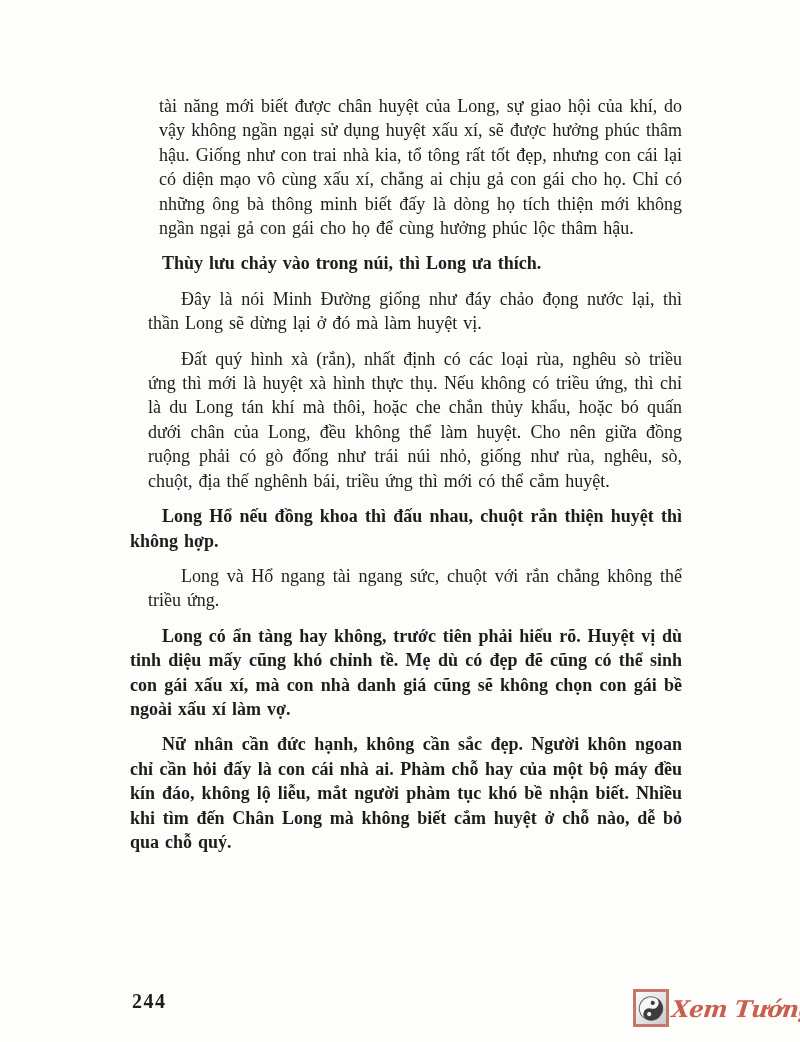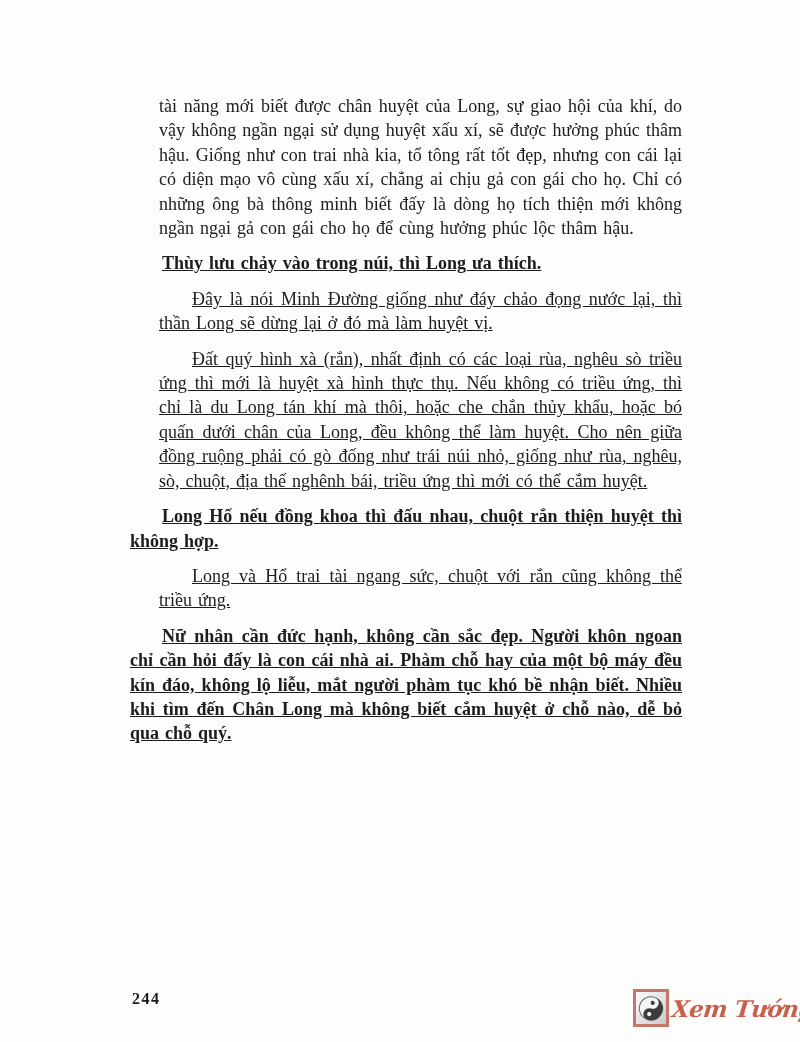--- a/index.html
+++ b/index.html
@@ -19,36 +19,34 @@
     width: 552px;
     font-size: 18px;
     line-height: 24.4px;
     text-align: justify;
     word-spacing: 1.5px;
   }
   .text-column p { margin: 0 0 11px 0; }
   p.classic {
     font-weight: 700;
     text-indent: 32px;
-    text-decoration: underline;
   }
   p.commentary {
-    margin-left: 29px;
+    margin-left: 18px;
     text-indent: 33px;
-    text-decoration: underline;
   }
   p.commentary-continued {
     margin-left: 29px;
     text-indent: 0;
   }
   .page-number {
     position: absolute;
     left: 132px;
     top: 990px;
-    font-size: 16px;
+    font-size: 20px;
     font-weight: 700;
     letter-spacing: 1.5px;
   }
   .watermark {
     position: absolute;
     left: 633px;
     top: 989px;
     display: flex;
     align-items: center;
     gap: 3px;
@@ -80,21 +78,22 @@
 <body>
 
 <div class="scan-page">
 
   <div class="text-column">
     <p class="commentary-continued">tài năng mới biết được chân huyệt của Long, sự giao hội của khí, do vậy không ngần ngại sử dụng huyệt xấu xí, sẽ được hưởng phúc thâm hậu. Giống như con trai nhà kia, tổ tông rất tốt đẹp, nhưng con cái lại có diện mạo vô cùng xấu xí, chẳng ai chịu gả con gái cho họ. Chỉ có những ông bà thông minh biết đấy là dòng họ tích thiện mới không ngần ngại gả con gái cho họ để cùng hưởng phúc lộc thâm hậu.</p>
     <p class="classic">Thùy lưu chảy vào trong núi, thì Long ưa thích.</p>
     <p class="commentary">Đây là nói Minh Đường giống như đáy chảo đọng nước lại, thì thần Long sẽ dừng lại ở đó mà làm huyệt vị.</p>
     <p class="commentary">Đất quý hình xà (rắn), nhất định có các loại rùa, nghêu sò triều ứng thì mới là huyệt xà hình thực thụ. Nếu không có triều ứng, thì chỉ là du Long tán khí mà thôi, hoặc che chắn thủy khẩu, hoặc bó quấn dưới chân của Long, đều không thể làm huyệt. Cho nên giữa đồng ruộng phải có gò đống như trái núi nhỏ, giống như rùa, nghêu, sò, chuột, địa thế nghênh bái, triều ứng thì mới có thể cắm huyệt.</p>
     <p class="classic">Long Hổ nếu đồng khoa thì đấu nhau, chuột rắn thiện huyệt thì không hợp.</p>
-    <p class="commentary">Long và Hổ trai tài ngang sức, chuột với rắn cũng không thể triều ứng.</p>
+    <p class="commentary">Long và Hổ ngang tài ngang sức, chuột với rắn chẳng không thể triều ứng.</p>
+    <p class="classic">Long có ẩn tàng hay không, trước tiên phải hiểu rõ. Huyệt vị dù tinh diệu mấy cũng khó chỉnh tề. Mẹ dù có đẹp đẽ cũng có thể sinh con gái xấu xí, mà con nhà danh giá cũng sẽ không chọn con gái bề ngoài xấu xí làm vợ.</p>
     <p class="classic">Nữ nhân cần đức hạnh, không cần sắc đẹp. Người khôn ngoan chỉ cần hỏi đấy là con cái nhà ai. Phàm chỗ hay của một bộ máy đều kín đáo, không lộ liễu, mắt người phàm tục khó bề nhận biết. Nhiều khi tìm đến Chân Long mà không biết cắm huyệt ở chỗ nào, dễ bỏ qua chỗ quý.</p>
   </div>
 
   <div class="page-number">244</div>
 
   <div class="watermark">
     <span class="wm-icon">
       <svg width="26" height="27" viewBox="0 0 100 100" aria-hidden="true">
         <g transform="rotate(18 50 50)">
           <circle cx="50" cy="50" r="45" fill="#f6f6f6" stroke="#6a6a6a" stroke-width="4"></circle>

